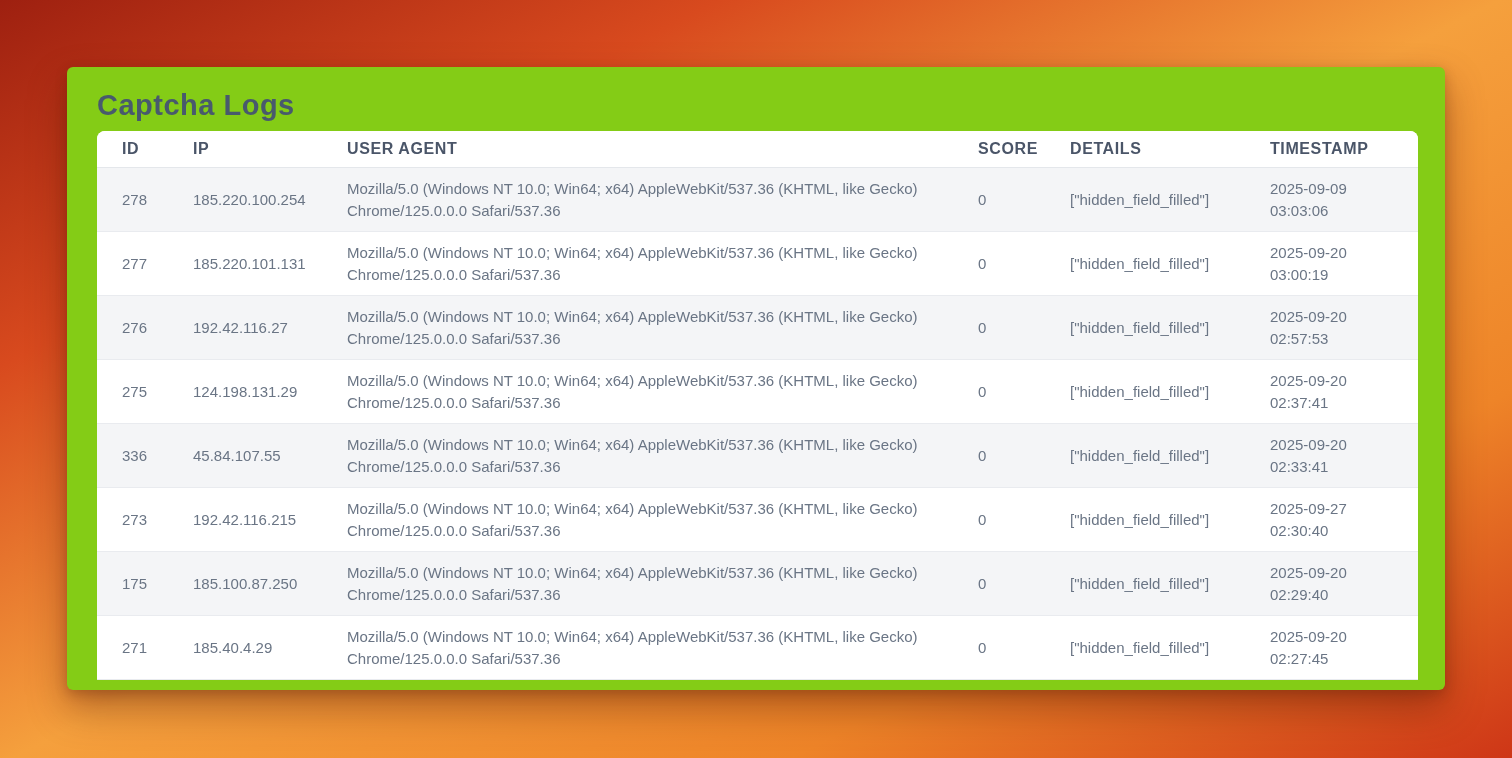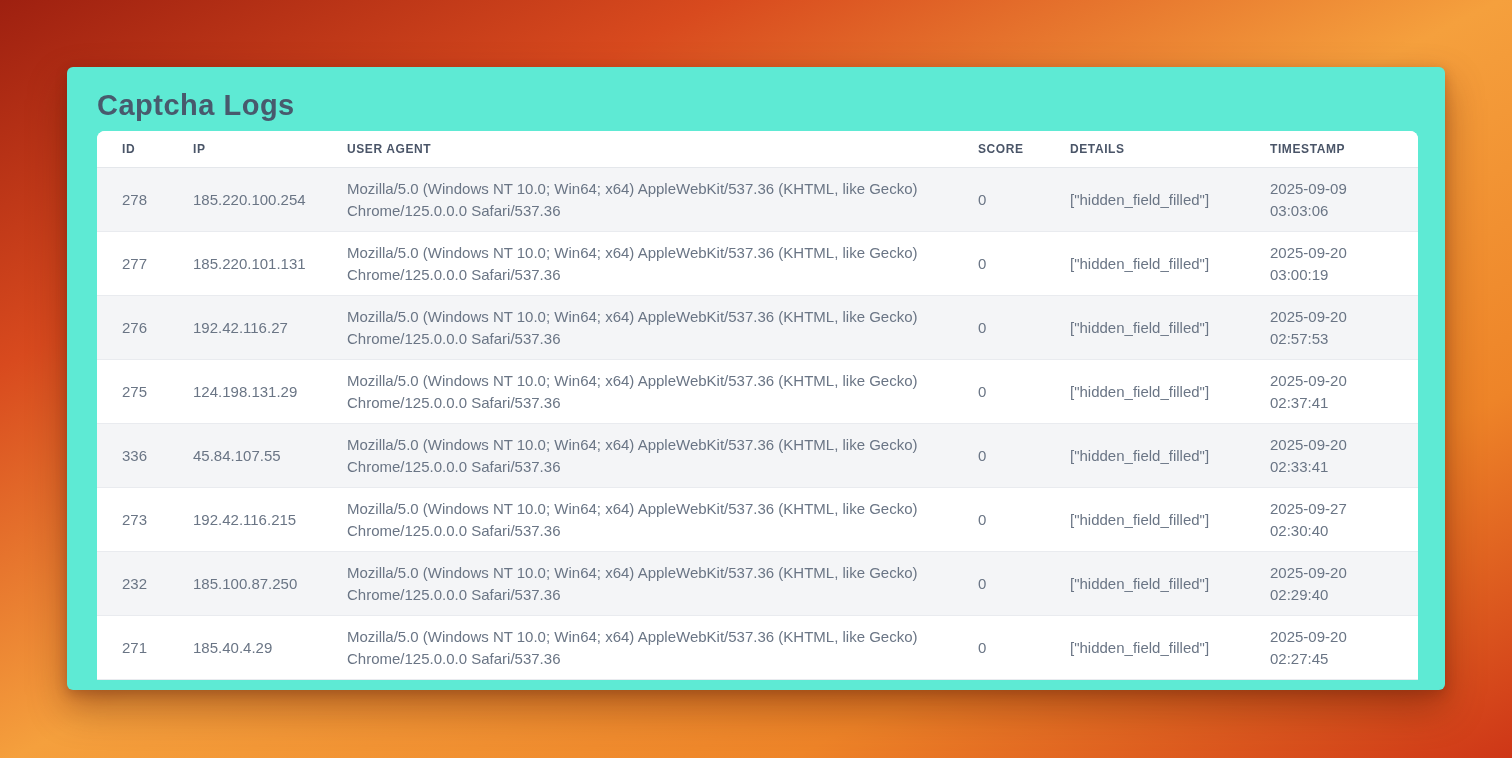--- a/index.html
+++ b/index.html
@@ -18,21 +18,21 @@
       #ee8428 76%,
       #ce3617 100%);
   }
   .card {
     position: absolute;
     left: 67px;
     top: 67px;
     width: 1378px;
     height: 623px;
     box-sizing: border-box;
-    background: #5eead4;
+    background: #84cc16;
     border-radius: 6px;
     box-shadow: 0 18px 38px rgba(88, 24, 6, 0.42), 0 4px 12px rgba(88, 24, 6, 0.25);
     padding: 0 30px;
     overflow: hidden;
   }
   .page-title {
     margin: 0;
     padding: 16px 0 0 0;
     height: 48px;
     line-height: 44px;
@@ -52,21 +52,21 @@
     border-collapse: separate;
     border-spacing: 0;
     table-layout: fixed;
   }
   thead th {
     height: 37px;
     background: #ffffff;
     text-align: left;
     vertical-align: middle;
     padding: 0 0 0 25px;
-    font-size: 12px;
+    font-size: 16px;
     font-weight: 700;
     letter-spacing: 0.6px;
     color: #4a5568;
     border-bottom: 1px solid #e4e7eb;
     box-sizing: border-box;
   }
   tbody td {
     height: 64px;
     vertical-align: middle;
     padding: 0 0 0 25px;
@@ -155,21 +155,21 @@
   </tr>
           <tr>
     <td class="cell-id">273</td>
     <td class="cell-ip">192.42.116.215</td>
     <td class="cell-ua">Mozilla/5.0 (Windows NT 10.0; Win64; x64) AppleWebKit/537.36 (KHTML, like Gecko) Chrome/125.0.0.0 Safari/537.36</td>
     <td class="cell-score">0</td>
     <td class="cell-details">["hidden_field_filled"]</td>
     <td class="cell-ts">2025-09-27 02:30:40</td>
   </tr>
           <tr>
-    <td class="cell-id">232</td>
+    <td class="cell-id">175</td>
     <td class="cell-ip">185.100.87.250</td>
     <td class="cell-ua">Mozilla/5.0 (Windows NT 10.0; Win64; x64) AppleWebKit/537.36 (KHTML, like Gecko) Chrome/125.0.0.0 Safari/537.36</td>
     <td class="cell-score">0</td>
     <td class="cell-details">["hidden_field_filled"]</td>
     <td class="cell-ts">2025-09-20 02:29:40</td>
   </tr>
           <tr>
     <td class="cell-id">271</td>
     <td class="cell-ip">185.40.4.29</td>
     <td class="cell-ua">Mozilla/5.0 (Windows NT 10.0; Win64; x64) AppleWebKit/537.36 (KHTML, like Gecko) Chrome/125.0.0.0 Safari/537.36</td>

